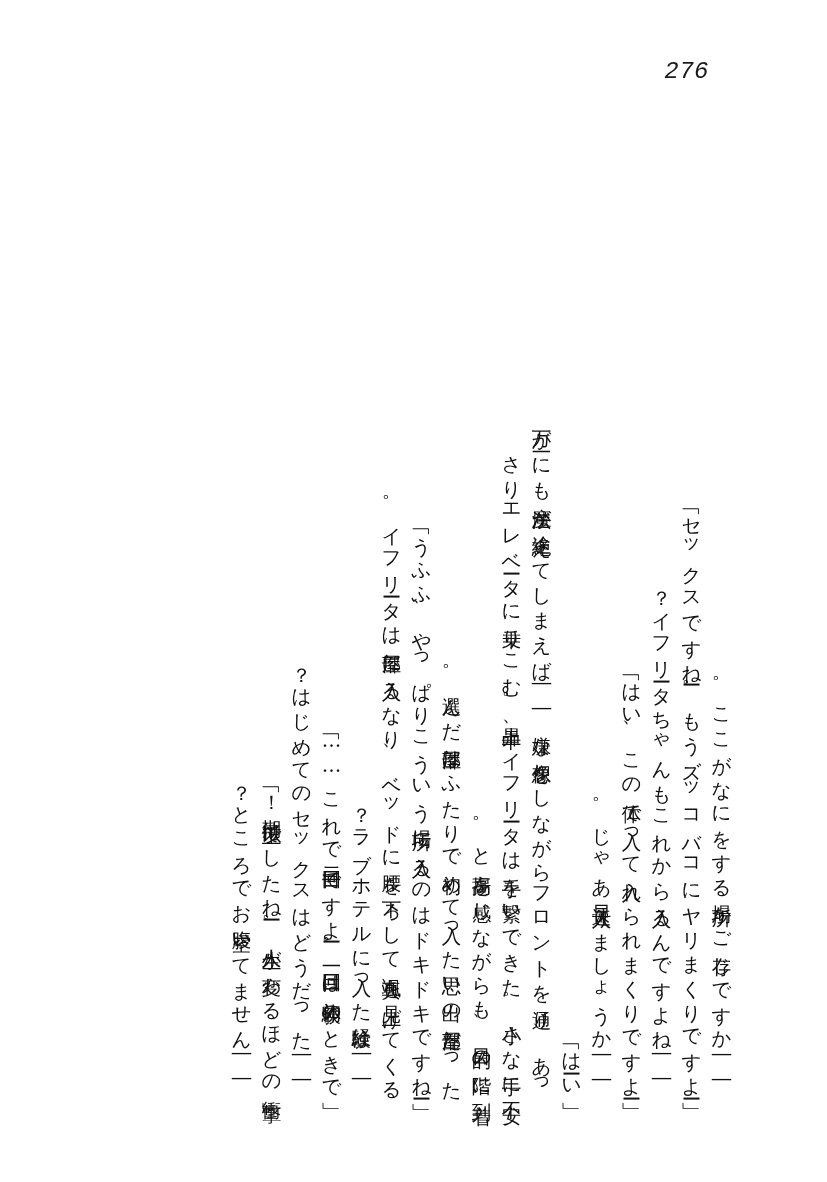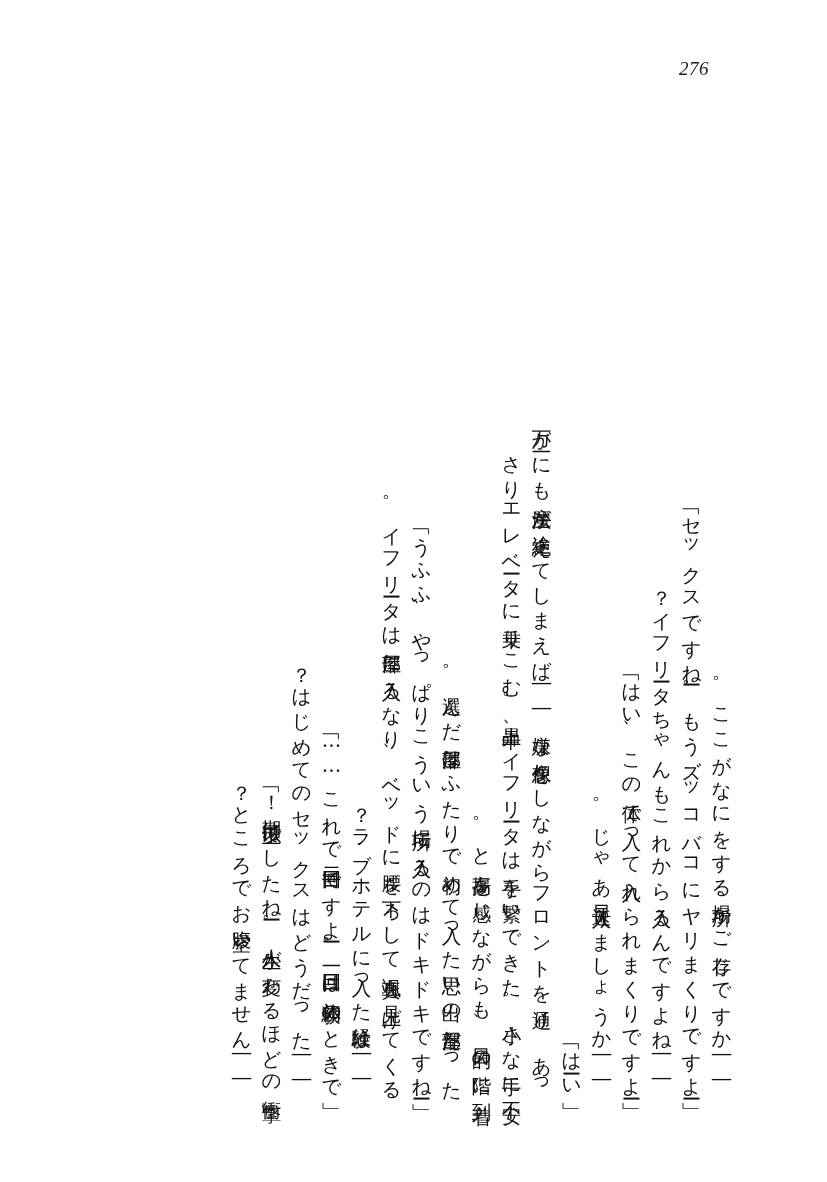--- a/index.html
+++ b/index.html
@@ -16,23 +16,23 @@
     width: 827px;
     height: 1182px;
     background: #ffffff;
     overflow: hidden;
     box-sizing: border-box;
   }
   .page-number {
     position: absolute;
     top: 58px;
     right: 118px;
-    font-family: Liberation Serif, serif;
+    font-family: Liberation Mono, monospace;
     font-style: italic;
-    font-size: 19px;
+    font-size: 24px;
     letter-spacing: 0.5px;
     color: #1a1a1a;
   }
   .body-text {
     position: absolute;
     top: 132px;
     right: 96px;
     left: 96px;
     height: 960px;
     display: flex;

